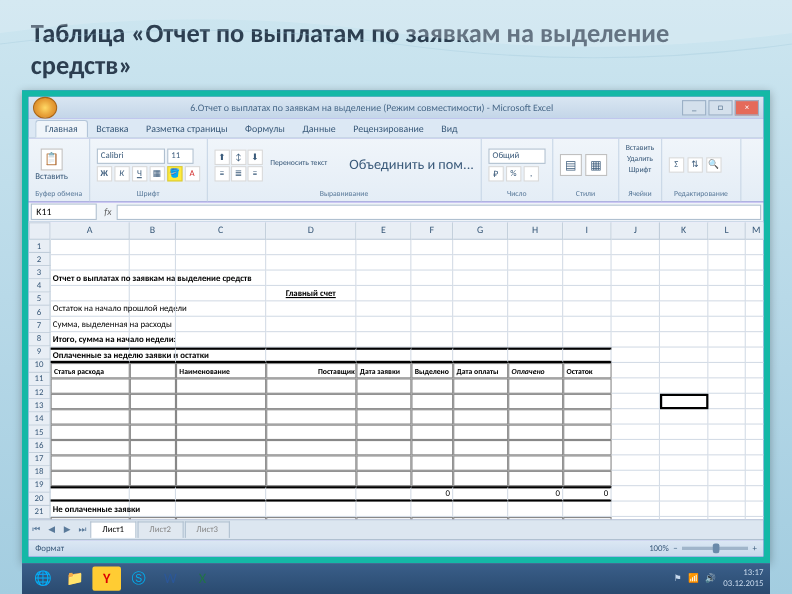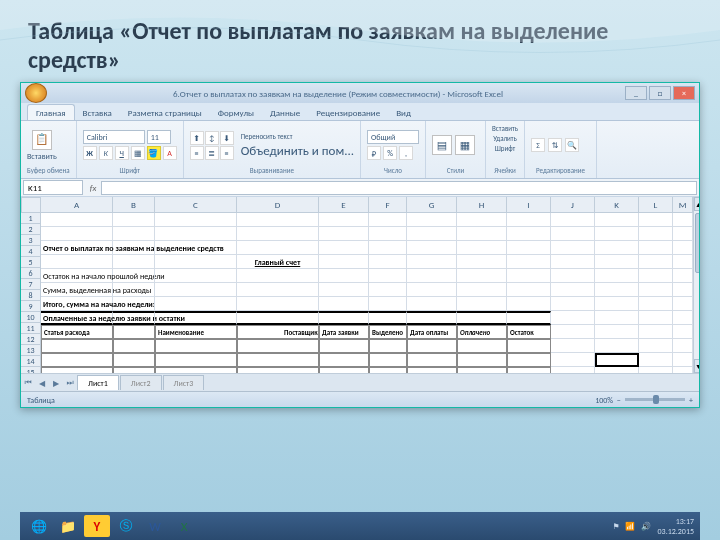--- a/index.html
+++ b/index.html
@@ -1,19 +1,19 @@
 <!DOCTYPE html>
 <html><head>
 <meta charset="utf-8">
 <style>
 *{margin:0;padding:0;box-sizing:border-box;font-family:Calibri,Arial,sans-serif}
 body{width:720px;height:540px;background:linear-gradient(180deg,#cde6f0 0%,#b8d9e8 50%,#a3cde0 100%);overflow:hidden;position:relative}
 .wave{position:absolute;top:0;left:0;width:100%;height:60px;opacity:0.3}
 .slide-title{padding:16px 28px 8px;font-size:24px;color:#2c3e50}
-.excel-window{margin:0 20px;background:#8b5cf6;border:1px solid #14b8a6;box-shadow:0 2px 8px rgba(0,0,0,0.3);height:326px;display:flex;flex-direction:column;position:relative;z-index:2}
+.excel-window{margin:0 20px;background:#8b5cf6;border:6px solid #14b8a6;box-shadow:0 2px 8px rgba(0,0,0,0.3);height:430px;display:flex;flex-direction:column;position:relative;z-index:2}
 .titlebar{background:linear-gradient(#d9e6f2,#c3d5e8);height:20px;display:flex;align-items:center;padding:0 4px;font-size:9px;color:#3a5a7a}
 .office-btn{width:22px;height:20px;background:radial-gradient(circle,#ffd966,#e8a23a,#d47a1a);border-radius:50%;margin-right:4px;border:1px solid #a86518}
 .titlebar-text{flex:1;text-align:center;color:#4a6a8a}
 .win-controls{display:flex;gap:2px}
 .win-btn{width:22px;height:14px;background:#d4e0ec;border:1px solid #9bb0c6;font-size:8px;display:flex;align-items:center;justify-content:center;color:#3a5a7a}
 .win-btn.close{background:#e56a5a;color:#fff}
 .ribbon-tabs{background:#dce8f4;height:18px;display:flex;align-items:flex-end;padding:0 6px;font-size:9px;border-bottom:1px solid #b3c5d9}
 .ribbon-tab{padding:2px 8px;color:#3a5a7a;cursor:pointer}
 .ribbon-tab.active{background:#f0f5fa;border:1px solid #b3c5d9;border-bottom:none;border-radius:3px 3px 0 0}
 .ribbon{background:linear-gradient(#f0f5fa,#e4edf6);height:58px;border-bottom:1px solid #b3c5d9;display:flex;font-size:8px;color:#3a5a7a}
@@ -136,21 +136,21 @@
     <div class="ribbon-group">
       <div class="rg-body">
         <div class="align-grid">
           <div class="mini-btn">⬆</div>
             <div class="mini-btn">↕</div>
             <div class="mini-btn">⬇</div>
           <div class="mini-btn">≡</div>
             <div class="mini-btn">≣</div>
             <div class="mini-btn">≡</div>
         </div>
-        <div style="display:flex;flex-direction:column;gap:2px;margin-left:4px">
+        <div style="display:flex;gap:20px;margin-left:4px">
           <div style="font-size:7px">Переносить текст</div>
           <div style="font-size:13px">Объединить и пом...</div>
         </div>
       </div>
       <div class="rg-label">Выравнивание</div>
     </div>
     <div class="ribbon-group">
       <div class="rg-body">
           <div style="display:flex;flex-direction:column;gap:2px">
         <div class="num-sel">Общий</div>
@@ -543,21 +543,21 @@
     <div class="nav-arr">⏮</div>
     <div class="nav-arr">◀</div>
     <div class="nav-arr">▶</div>
     <div class="nav-arr">⏭</div>
     <div class="sh-tab">Лист1</div>
     <div class="sh-tab inact">Лист2</div>
     <div class="sh-tab inact">Лист3</div>
   </div>
 
   <div class="status-bar">
-    <span>Таблица</span>
+    <span>Формат</span>
     <span class="sp"></span>
     <div class="zoom">
       <span>100%</span>
       <span>−</span>
       <div class="zoom-track">
           <div class="zoom-thumb"></div>
         </div>
       <span>+</span>
     </div>
   </div>

